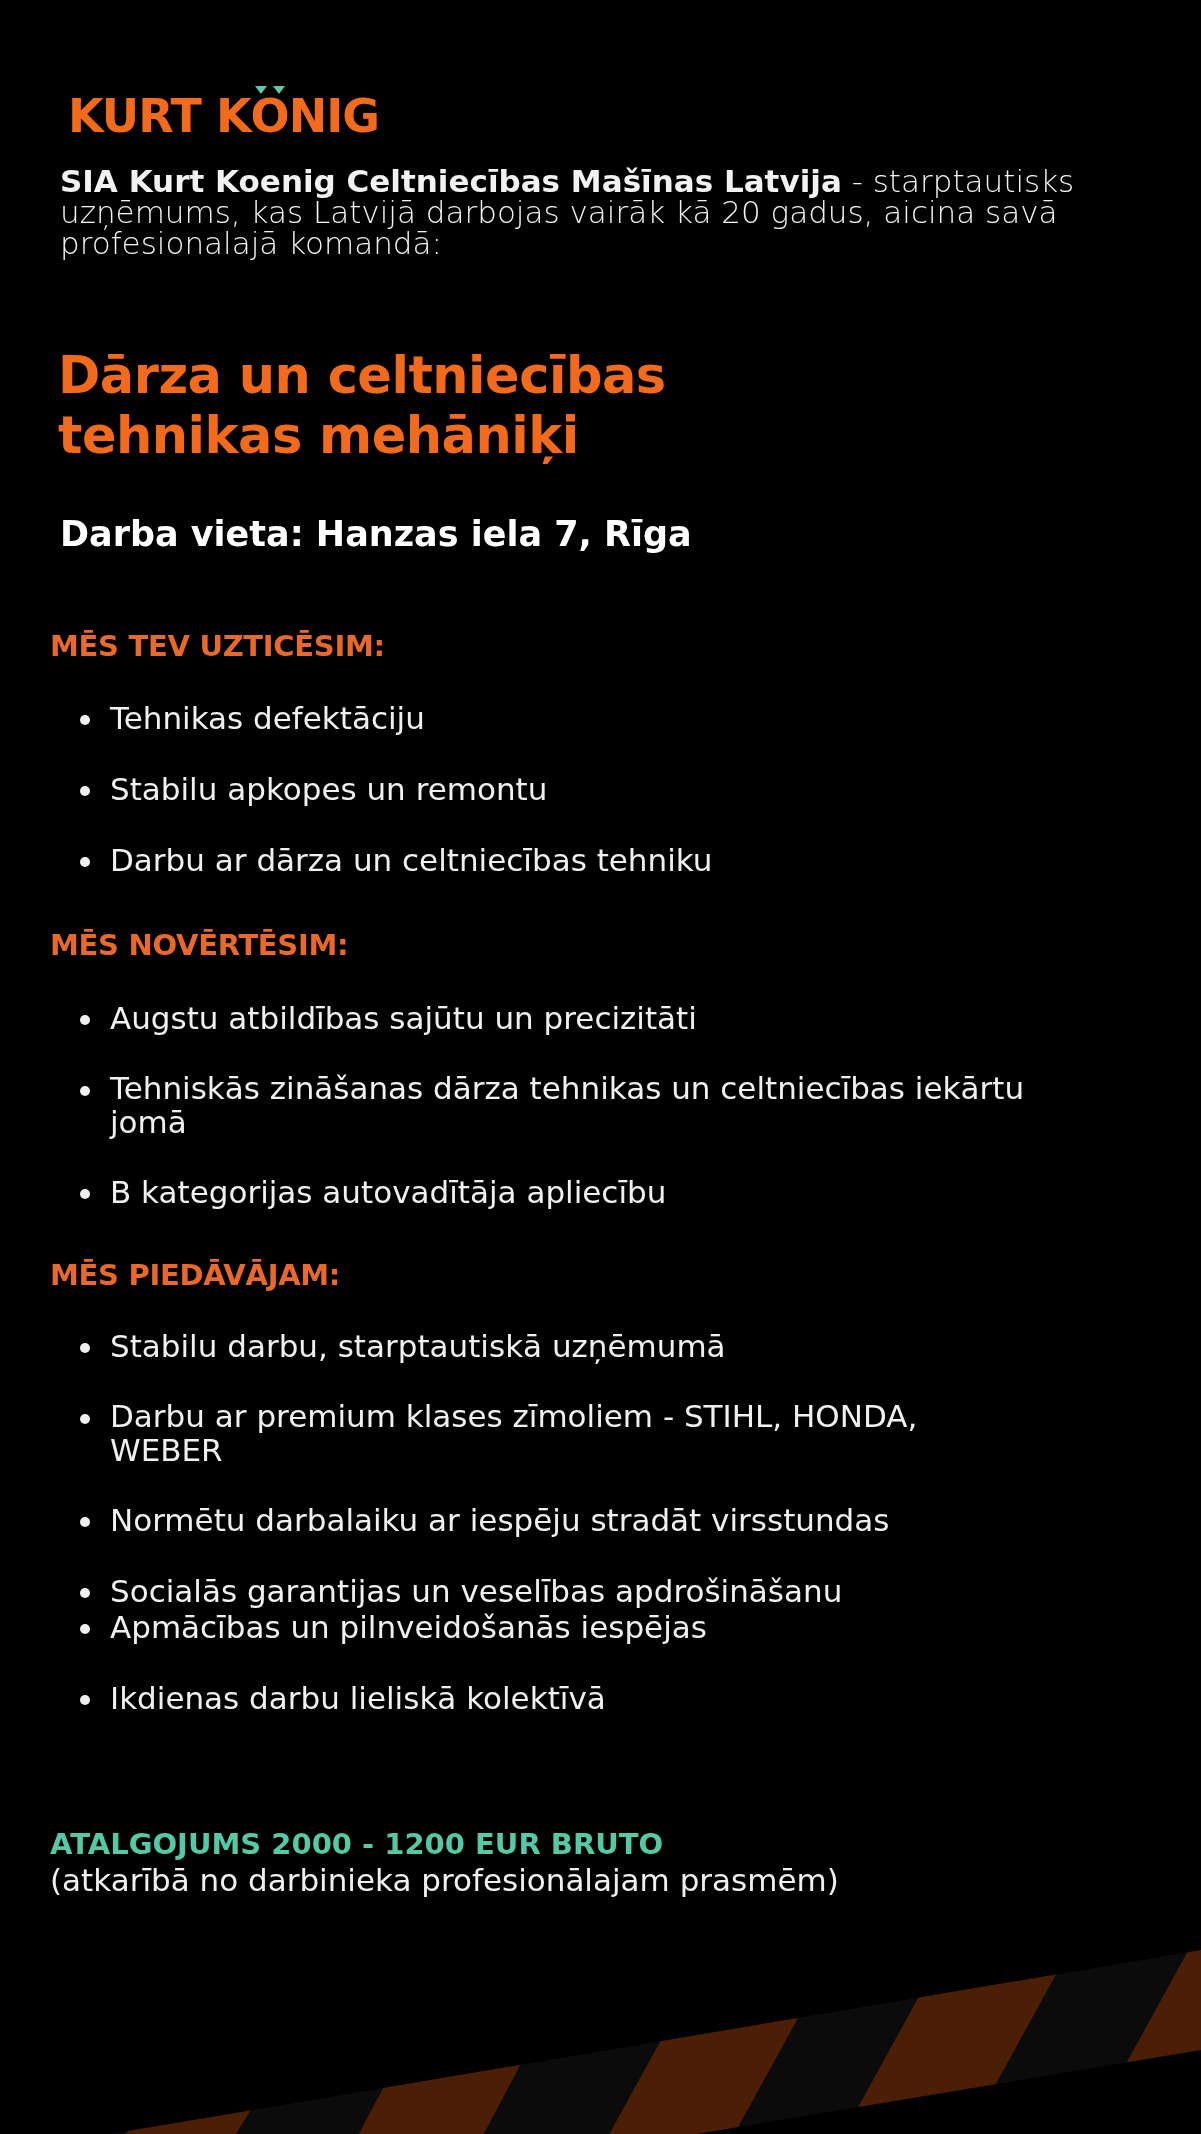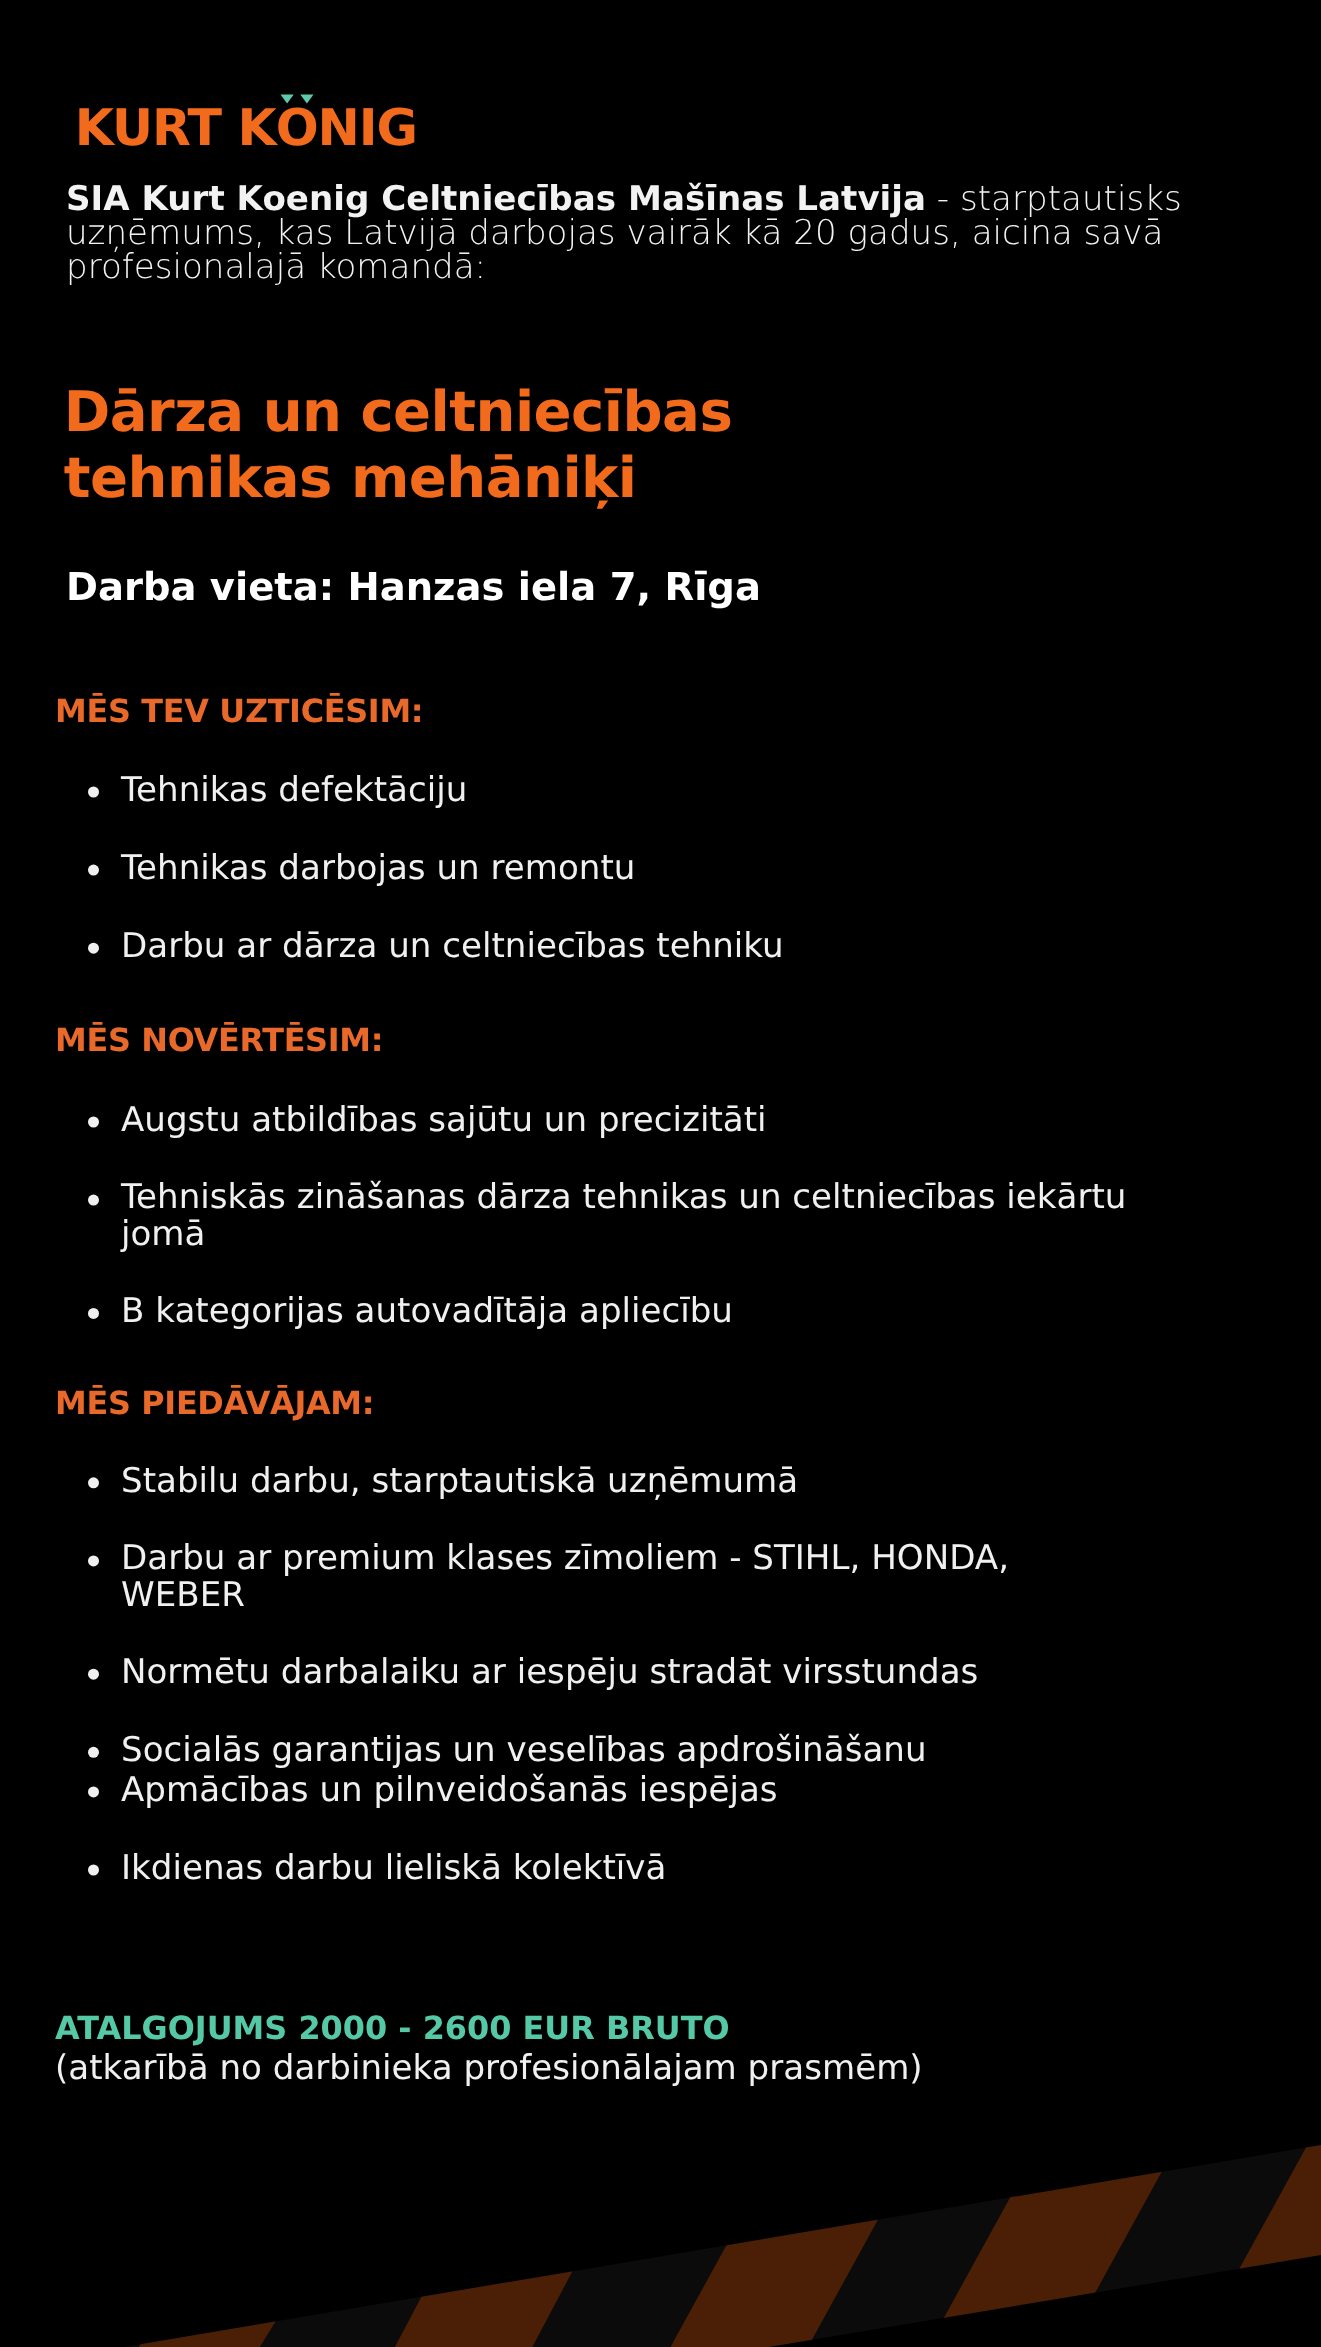--- a/index.html
+++ b/index.html
@@ -57,42 +57,42 @@
 <div class="abs title">
   <div>Dārza un celtniecības</div>
   <div>tehnikas mehāniķi</div>
 </div>
 
 <div class="abs location">Darba vieta: Hanzas iela 7, Rīga</div>
 
 <div class="abs sec-h" style="top:628px;">MĒS TEV UZTICĒSIM:</div>
 <ul class="abs list" style="top:700px;">
   <li style="margin-bottom:35px;"><span class="dot"></span><span>Tehnikas defektāciju</span></li>
-  <li style="margin-bottom:35px;"><span class="dot"></span><span>Tehnikas darbojas un remontu</span></li>
+  <li style="margin-bottom:35px;"><span class="dot"></span><span>Stabilu apkopes un remontu</span></li>
   <li><span class="dot"></span><span>Darbu ar dārza un celtniecības tehniku</span></li>
 </ul>
 
 <div class="abs sec-h" style="top:927px;">MĒS NOVĒRTĒSIM:</div>
 <ul class="abs list" style="top:1000px;">
   <li style="margin-bottom:35px;"><span class="dot"></span><span>Augstu atbildības sajūtu un precizitāti</span></li>
   <li style="margin-bottom:35px; width:960px; line-height:34px;"><span class="dot"></span><span>Tehniskās zināšanas dārza tehnikas un celtniecības iekārtu jomā</span></li>
   <li><span class="dot"></span><span>B kategorijas autovadītāja apliecību</span></li>
 </ul>
 
 <div class="abs sec-h" style="top:1257px;">MĒS PIEDĀVĀJAM:</div>
 <ul class="abs list" style="top:1328px;">
   <li style="margin-bottom:35px;"><span class="dot"></span><span>Stabilu darbu, starptautiskā uzņēmumā</span></li>
   <li style="margin-bottom:35px; width:820px; line-height:34px;"><span class="dot"></span><span>Darbu ar premium klases zīmoliem - STIHL, HONDA, WEBER</span></li>
   <li style="margin-bottom:35px;"><span class="dot"></span><span>Normētu darbalaiku ar iespēju stradāt virsstundas</span></li>
   <li style=""><span class="dot"></span><span>Socialās garantijas un veselības apdrošināšanu</span></li>
   <li style="margin-bottom:35px;"><span class="dot"></span><span>Apmācības un pilnveidošanās iespējas</span></li>
   <li><span class="dot"></span><span>Ikdienas darbu lieliskā kolektīvā</span></li>
 </ul>
 
-<div class="abs salary">ATALGOJUMS 2000 - 2600 EUR BRUTO</div>
+<div class="abs salary">ATALGOJUMS 2000 - 1200 EUR BRUTO</div>
 <div class="abs salary-note">(atkarībā no darbinieka profesionālajam prasmēm)</div>
 
 <svg class="abs stripes" viewBox="0 0 1201 2134" xmlns="http://www.w3.org/2000/svg">
   <defs>
     <clipPath id="band">
       <polygon points="110,2134 1201,1950 1201,2050 0,2250"></polygon>
     </clipPath>
   </defs>
   <g clip-path="url(#band)">
     <rect x="0" y="1900" width="1201" height="300" fill="#0b0b0b"></rect>

